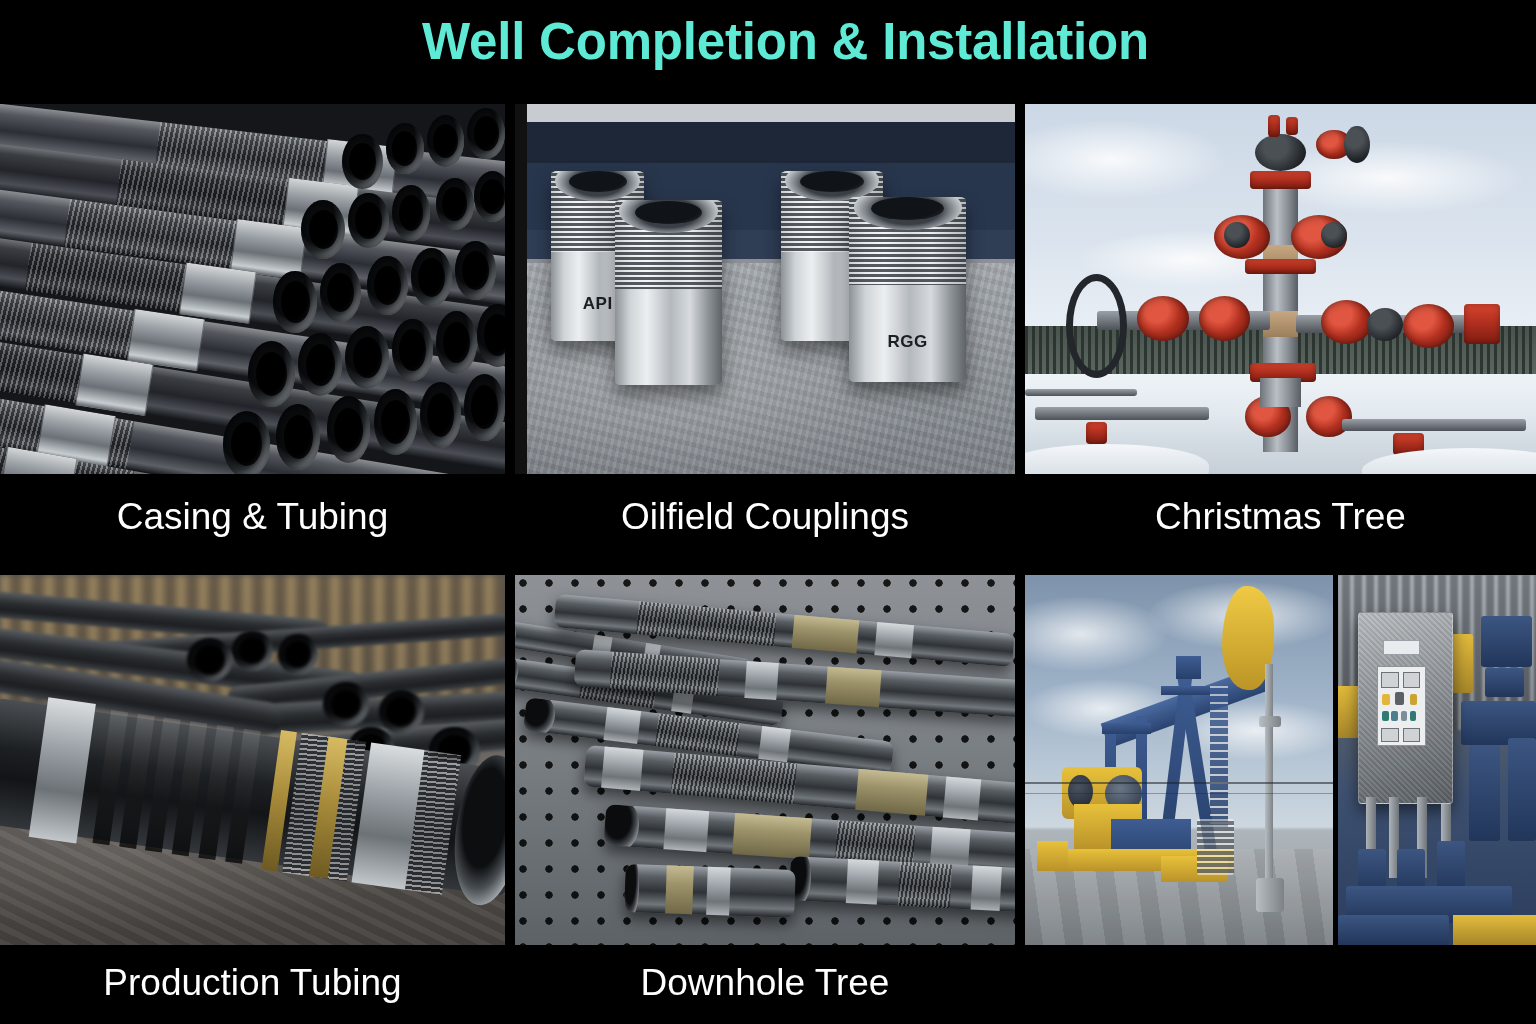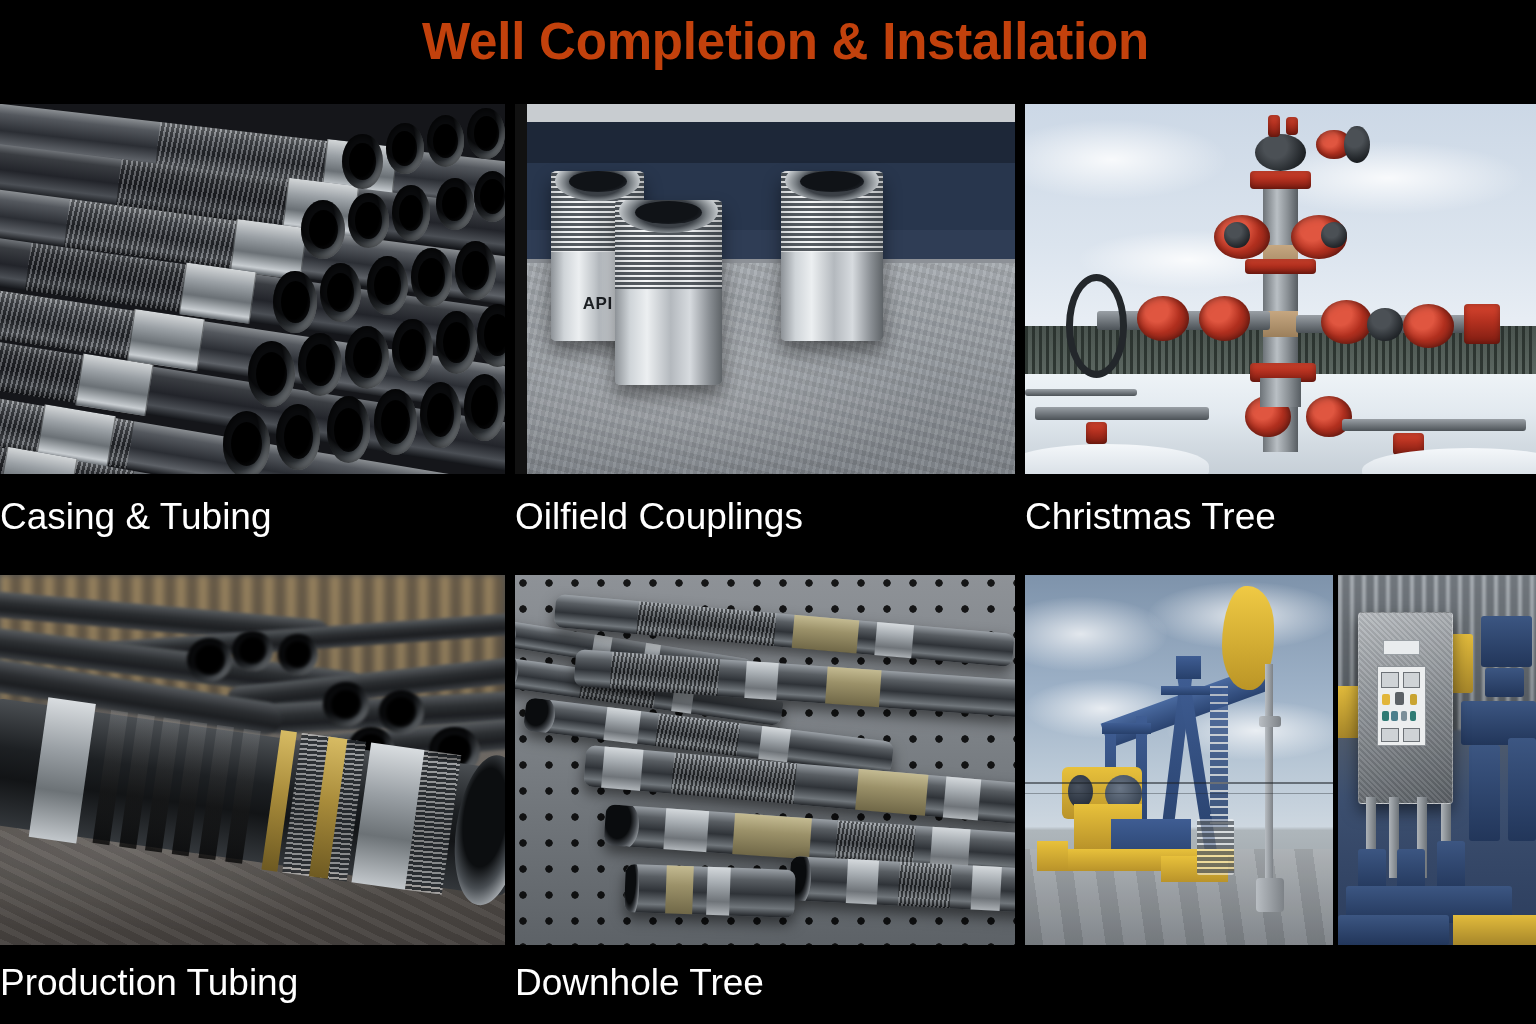--- a/index.html
+++ b/index.html
@@ -5,40 +5,40 @@
   * { margin:0; padding:0; box-sizing:border-box; }
   html,body { width:1536px; height:1024px; background:#000; overflow:hidden; }
   body { font-family:"Liberation Sans", sans-serif; color:#fff; }
 
   .poster { position:relative; width:1536px; height:1024px; background:#000; }
 
   
   .title {
     position:absolute; left:0; top:14px; width:100%;
     text-align:center; font-size:51px; font-weight:bold;
-    letter-spacing:-0.2px; color:#c2410c; line-height:1.1;
+    letter-spacing:-0.2px; color:#5eead4; line-height:1.1;
     white-space:nowrap;
     padding-left:35px;
   }
 
   
   .cell { position:absolute; overflow:hidden; background:#111; }
   .r1 { top:104px; height:370px; }
   .r2 { top:575px; height:370px; }
   .c1 { left:0px;    width:505px; }
   .c2 { left:515px;  width:500px; }
   .c3 { left:1025px; width:511px; }
 
   
   .c3a { left:1025px; width:308px; }
   .c3b { left:1338px; width:198px; }
 
   .caption {
     position:absolute; font-size:37px; font-weight:400; color:#ffffff;
-    white-space:nowrap; line-height:1;
+    text-align:center; white-space:nowrap; line-height:1;
   }
   .cap-r1 { top:498px; height:46px; }
   .cap-r2 { top:964px; height:46px; }
   .cap-c1 { left:0px;    width:505px; }
   .cap-c2 { left:515px;  width:500px; }
   .cap-c3 { left:1025px; width:511px; }
 
   
 
   .ph { position:absolute; inset:0; }
@@ -446,20 +446,27 @@
           </div>
       </div>
 
       <div class="coup" style="left:52%; top:18%; width:21%; height:46%;">
         <div class="thr"></div>
           <div class="rim">
             <em></em>
           </div>
       </div>
 
+      <div class="coup" style="left:66%; top:25%; width:24%; height:50%;">
+        <div class="thr"></div>
+          <div class="rim">
+            <em></em>
+          </div>
+        <div class="mark">RGG</div>
+      </div>
 
     </div>
   </div>
 
   <div class="cell r1 c3">
     <div class="ph xmas-bg">
       <div class="xmas-cloud" style="left:-6%; top:4%;  width:46%; height:22%;"></div>
       <div class="xmas-cloud" style="left:44%; top:10%; width:54%; height:20%;"></div>
       <div class="xmas-cloud" style="left:10%; top:34%; width:44%; height:16%;"></div>
       <div class="treeline"></div>

